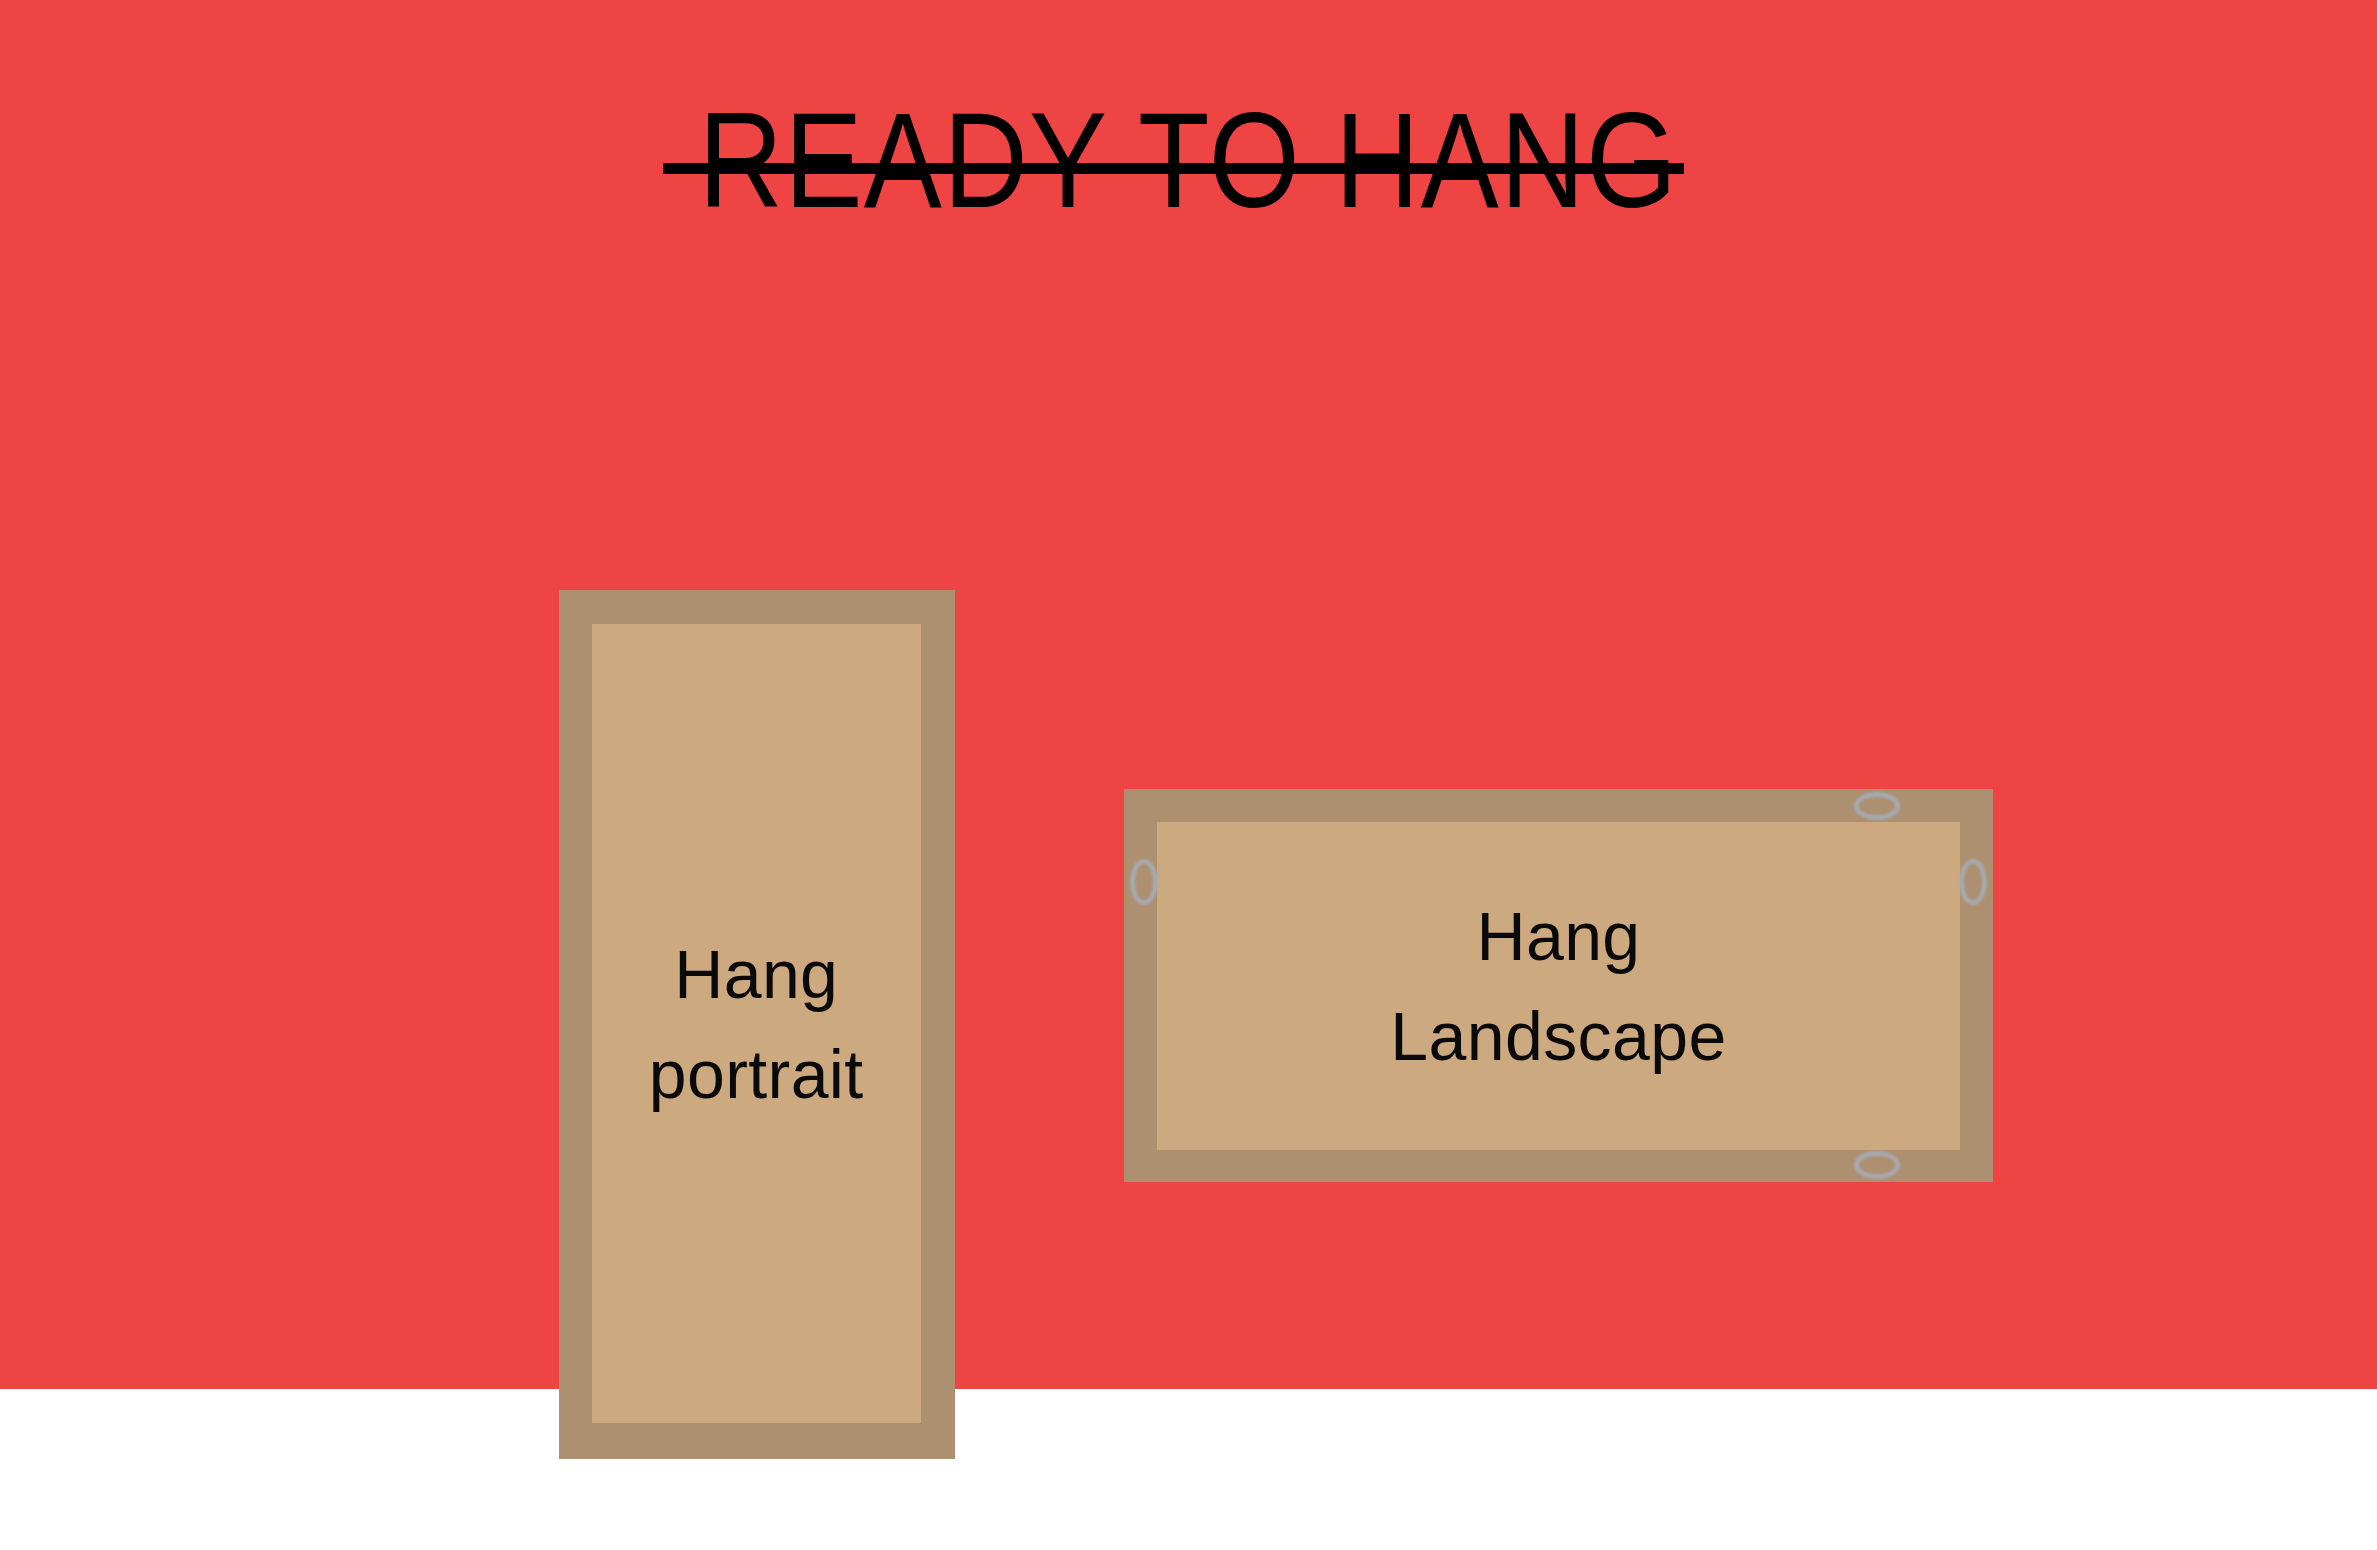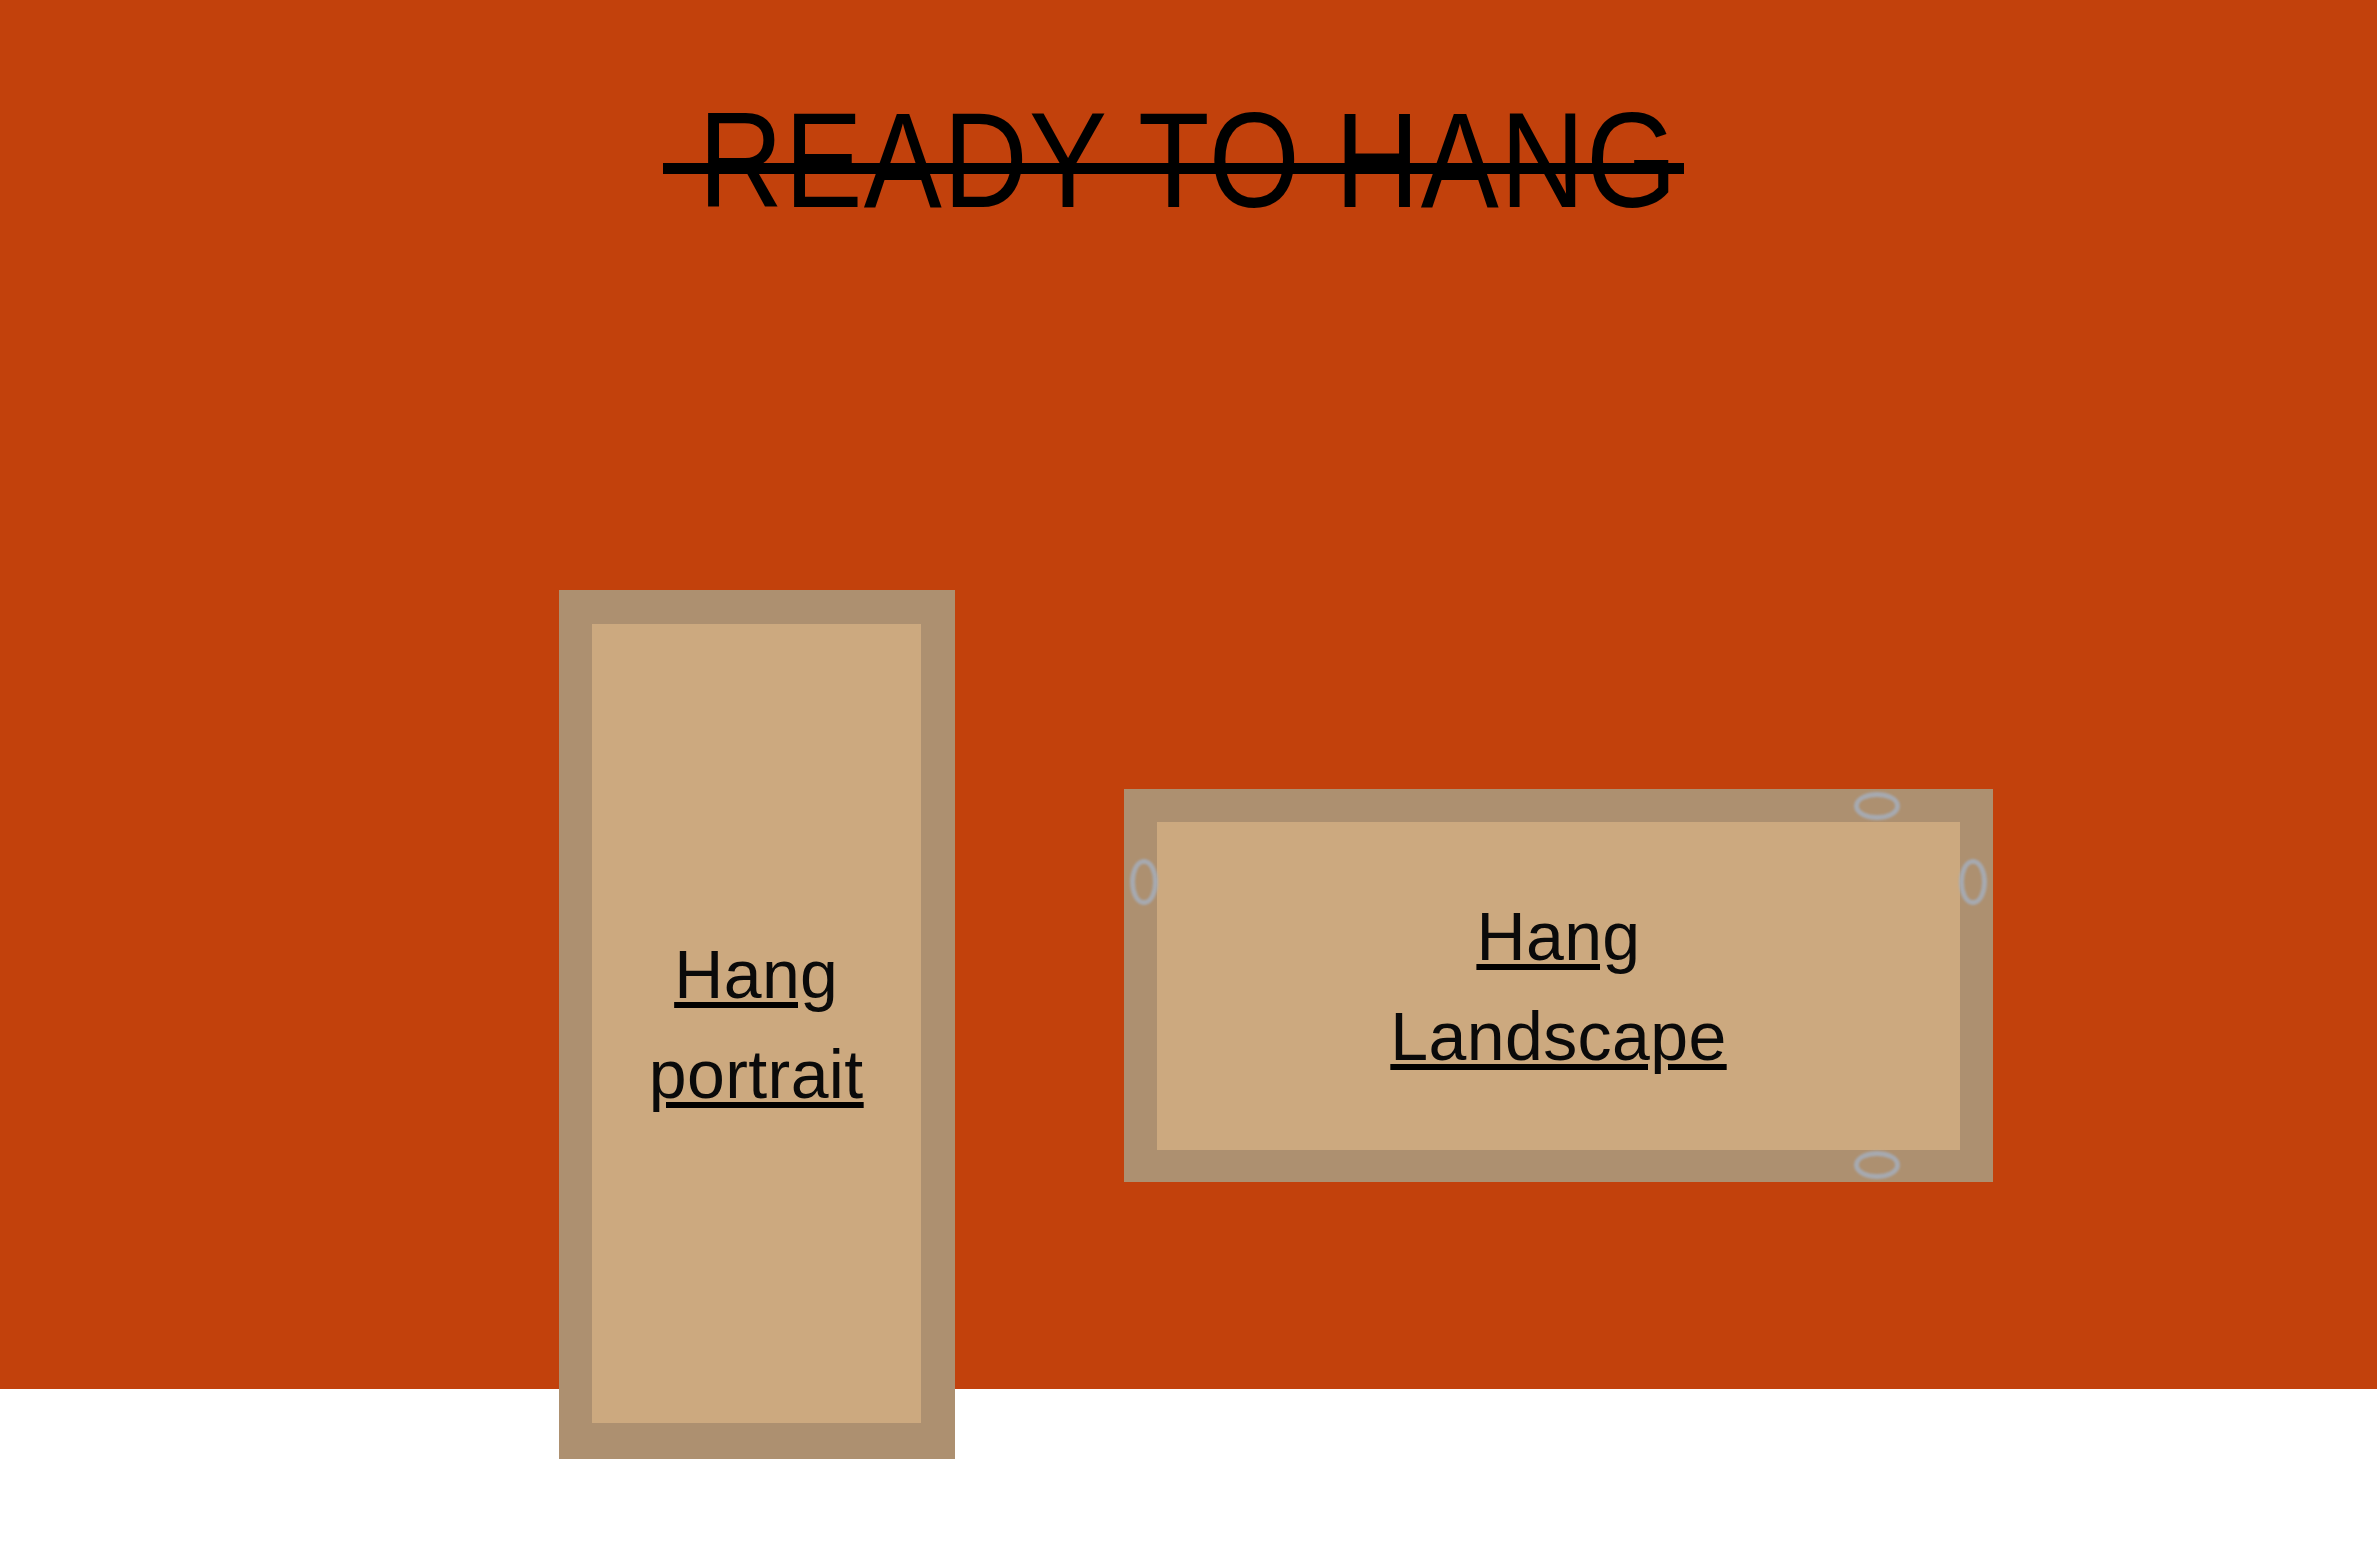--- a/index.html
+++ b/index.html
@@ -14,21 +14,21 @@
     overflow: hidden;
     font-family: "Liberation Sans", sans-serif;
     -webkit-font-smoothing: antialiased;
   }
 
   #stage {
     position: absolute;
     left: 0; top: 0;
     width: 2377px;
     height: 1389px;
-    background: #c2410c;
+    background: #ef4444;
   }
 
   
   .title-block {
     position: absolute;
     left: 0;
     top: 86px;
     width: 2377px;
     text-align: center;
   }
@@ -79,21 +79,20 @@
     background: #ad9070;
     box-sizing: border-box;
   }
   .frame-inner {
     position: absolute;
     background: #cca97f;
     display: flex;
     align-items: center;
     justify-content: center;
     box-sizing: border-box;
-    text-decoration: underline;
   }
   .frame-label {
     font-family: "Liberation Sans", sans-serif;
     font-weight: 400;
     font-size: 68px;
     line-height: 100px;
     color: #0a0a0a;
     text-align: center;
     letter-spacing: 0.4px;
     white-space: pre-line;

